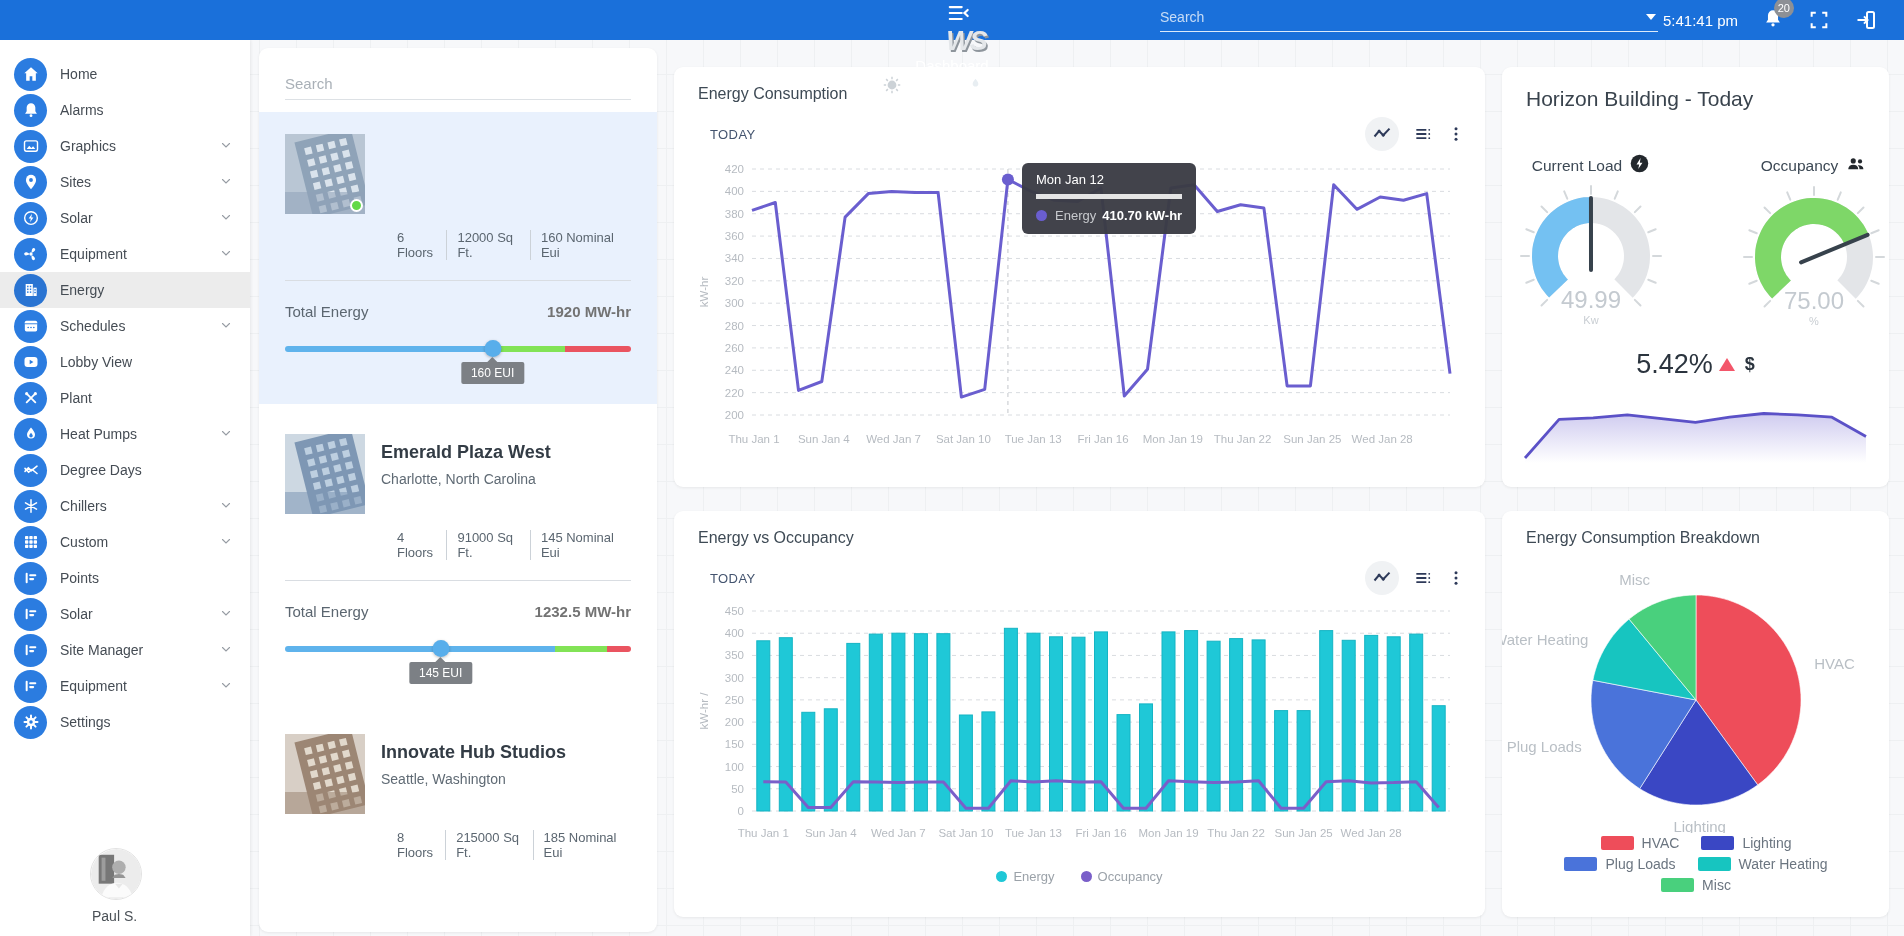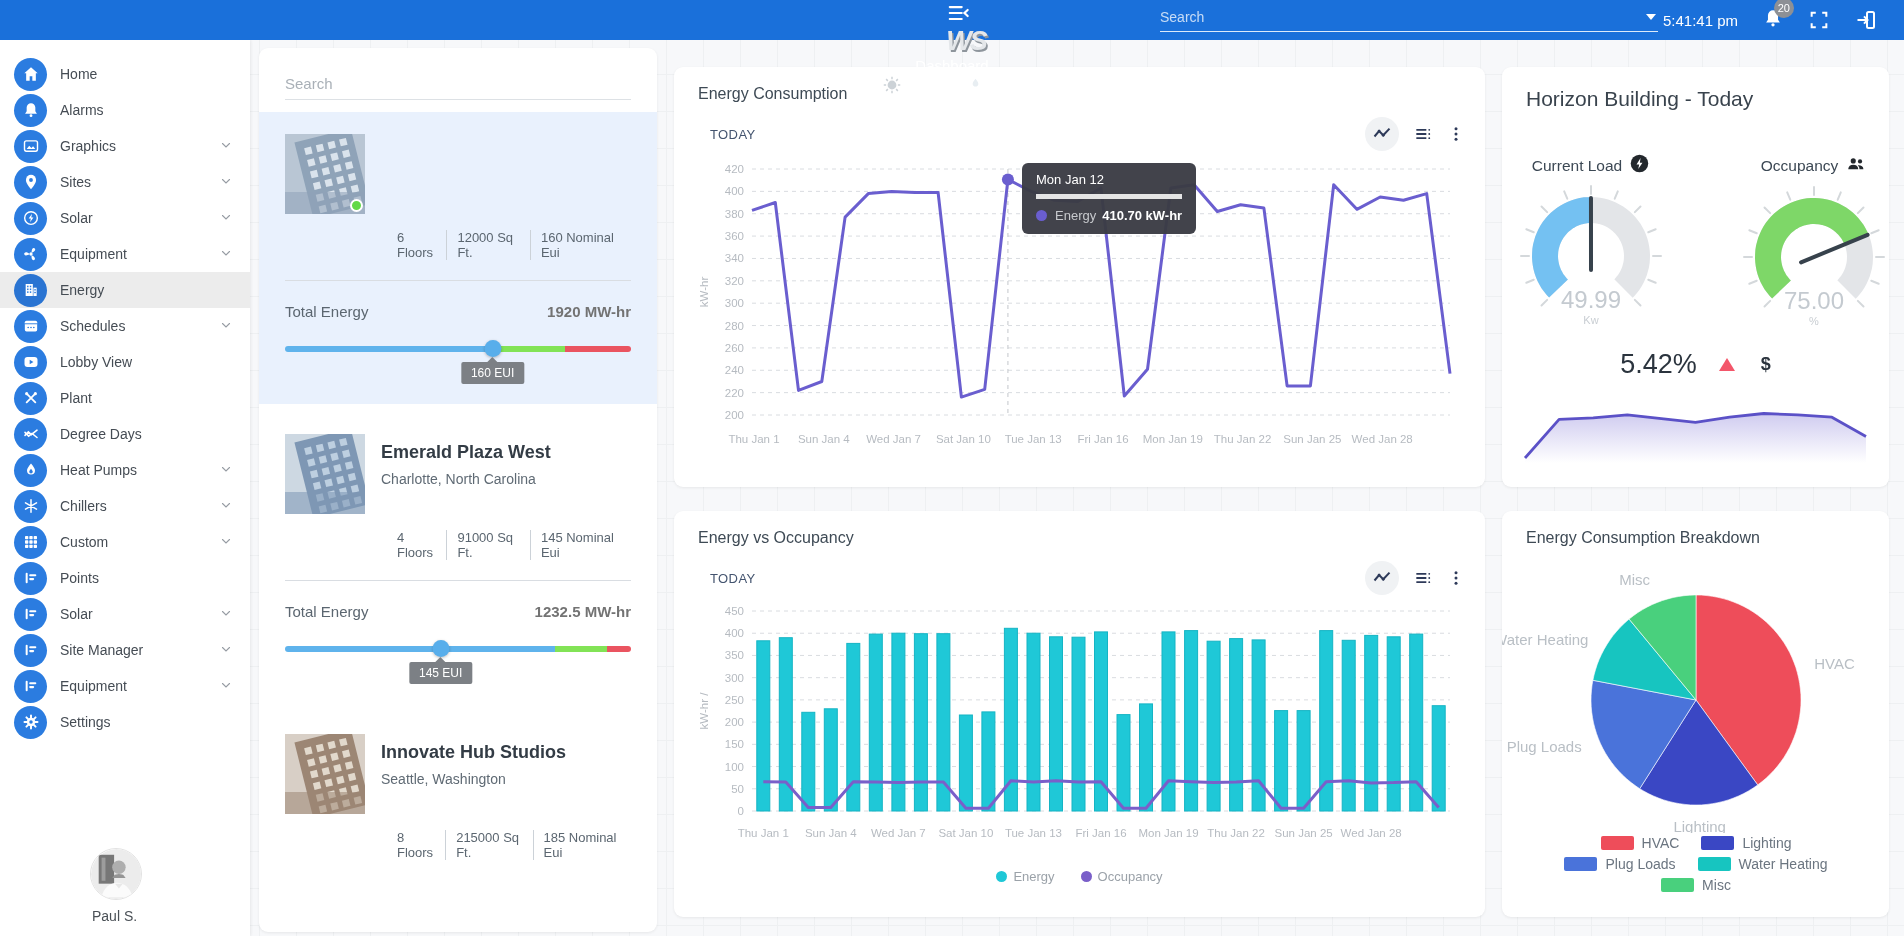--- a/index.html
+++ b/index.html
@@ -91,21 +91,21 @@
   .combo-legend { position:absolute; left:0; top:358px; width:100%; display:flex; justify-content:center; gap:26px; }
   .cl-item { display:flex; align-items:center; gap:6px; font-size:13px; color:#9ba2a9; cursor:pointer; }
   .cl-dot { width:11px; height:11px; border-radius:50%; }
 
   
   .right1 { left:1502px; top:67px; width:387px; height:420px; }
   .right1 h2 { position:absolute; left:24px; top:20px; font-size:21px; font-weight:400; color:#39434d; }
   .gauges { position:absolute; left:0; top:86px; width:100%; display:flex; justify-content:space-around;gap:45px; }
   .gbox { display:flex; flex-direction:column; align-items:center; }
   .glabel { display:flex; align-items:center; gap:7px; font-size:15.5px; color:#3c4854; }
-  .stat-row { position:absolute; left:0; top:282px; width:100%; display:flex; justify-content:center; align-items:center; gap:20px; }
+  .stat-row { position:absolute; left:0; top:282px; width:100%; display:flex; justify-content:center; align-items:center; gap:4px; }
   .stat-pct { font-size:27px; color:#2b343e; }
   .stat-tri { width:0; height:0; border-left:8px solid transparent; border-right:8px solid transparent; border-bottom:13px solid #f3566a; margin-left:2px; }
   .stat-cur { font-size:18px; font-weight:700; color:#2b343e; margin-left:6px; }
   #spark { position:absolute; left:18px; top:336px; }
 
   .right2 { left:1502px; top:511px; width:387px; height:406px; }
   .right2 h3 { position:absolute; left:24px; top:18px; font-size:16px; font-weight:400; color:#3e4a55; }
   #pie-wrap { position:absolute; left:0; top:40px; }
   .pie-legend { position:absolute; left:34px; top:324px; width:320px; display:flex; flex-wrap:wrap; justify-content:center; column-gap:22px; row-gap:5px; }
   .pl-item { display:flex; align-items:center; gap:8px; cursor:pointer; }
@@ -303,39 +303,39 @@
               </g>
               <circle cx="6.8" cy="6.8" r="1.9" fill="#fff"></circle>
               <circle cx="17.2" cy="6.8" r="1.9" fill="#fff"></circle>
             </svg>
           </span>
           <span class="side-lbl">Plant</span>
         </div>
         <div class="side-item">
           <span class="side-ic">
             <svg width="20" height="20" viewBox="0 0 24 24">
+              <path d="M12 4.2c2.9 3.7 4.8 6 4.8 8.5a4.8 4.8 0 0 1-9.6 0c0-2.5 1.9-4.8 4.8-8.5z" fill="#fff"></path>
+              <path d="M12 10.4c1.3 1.6 2.1 2.6 2.1 3.7a2.1 2.1 0 1 1-4.2 0c0-1.1.8-2.1 2.1-3.7z" fill="#2b7ce0"></path>
+            </svg>
+          </span>
+          <span class="side-lbl">Heat Pumps</span>
+          <span class="side-chev"><svg width="12" height="12" viewBox="0 0 24 24">
+              <path d="M5 9l7 7 7-7" fill="none" stroke="#969ca3" stroke-width="2.2" stroke-linecap="round"></path>
+            </svg></span>
+        </div>
+        <div class="side-item">
+          <span class="side-ic">
+            <svg width="20" height="20" viewBox="0 0 24 24">
               <g fill="none" stroke="#fff" stroke-width="1.9" stroke-linecap="round">
                 <path d="M4.8 13.6l4-4.2 3.6 3.4 6.8-5.4"></path>
                 <path d="M4.8 10l4.4 4.6 4-3.2 6 4.8"></path>
               </g>
             </svg>
           </span>
           <span class="side-lbl">Degree Days</span>
-        </div>
-        <div class="side-item">
-          <span class="side-ic">
-            <svg width="20" height="20" viewBox="0 0 24 24">
-              <path d="M12 4.2c2.9 3.7 4.8 6 4.8 8.5a4.8 4.8 0 0 1-9.6 0c0-2.5 1.9-4.8 4.8-8.5z" fill="#fff"></path>
-              <path d="M12 10.4c1.3 1.6 2.1 2.6 2.1 3.7a2.1 2.1 0 1 1-4.2 0c0-1.1.8-2.1 2.1-3.7z" fill="#2b7ce0"></path>
-            </svg>
-          </span>
-          <span class="side-lbl">Heat Pumps</span>
-          <span class="side-chev"><svg width="12" height="12" viewBox="0 0 24 24">
-              <path d="M5 9l7 7 7-7" fill="none" stroke="#969ca3" stroke-width="2.2" stroke-linecap="round"></path>
-            </svg></span>
         </div>
         <div class="side-item">
           <span class="side-ic">
             <svg width="20" height="20" viewBox="0 0 24 24">
               <g stroke="#fff" stroke-width="1.8" stroke-linecap="round">
                 <path d="M12 4.4v15.2M5.4 8.2l13.2 7.6M18.6 8.2L5.4 15.8"></path>
               </g>
             </svg>
           </span>
           <span class="side-lbl">Chillers</span>

